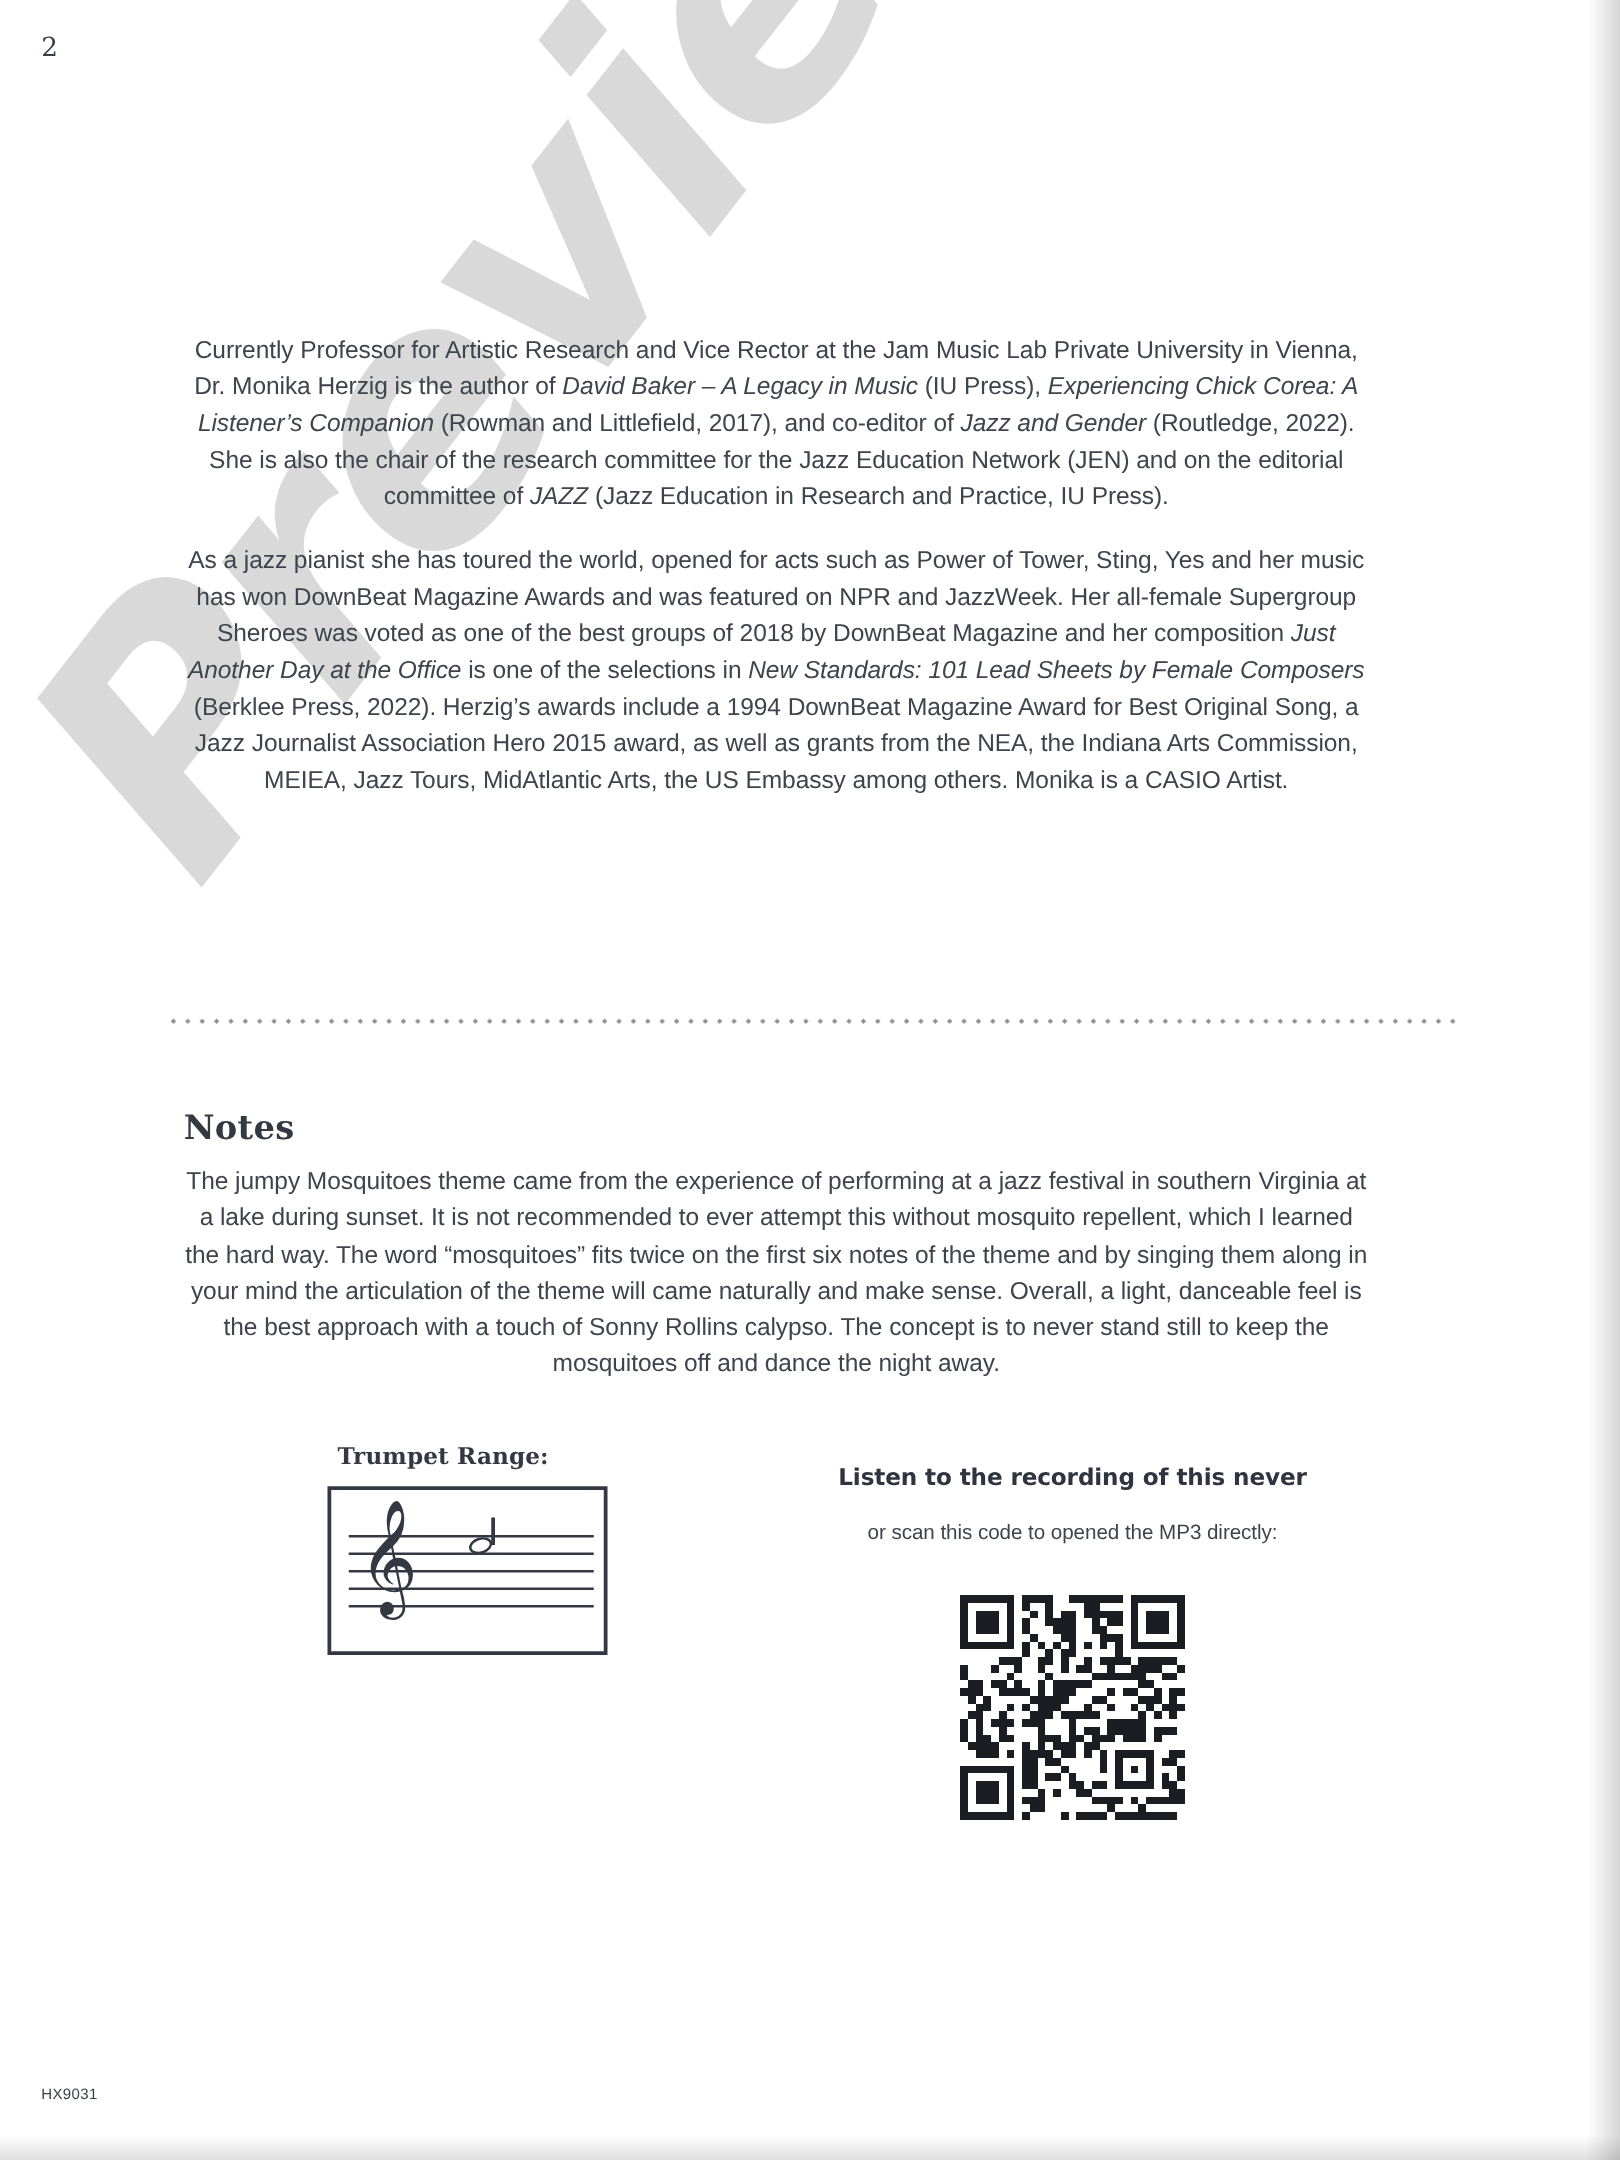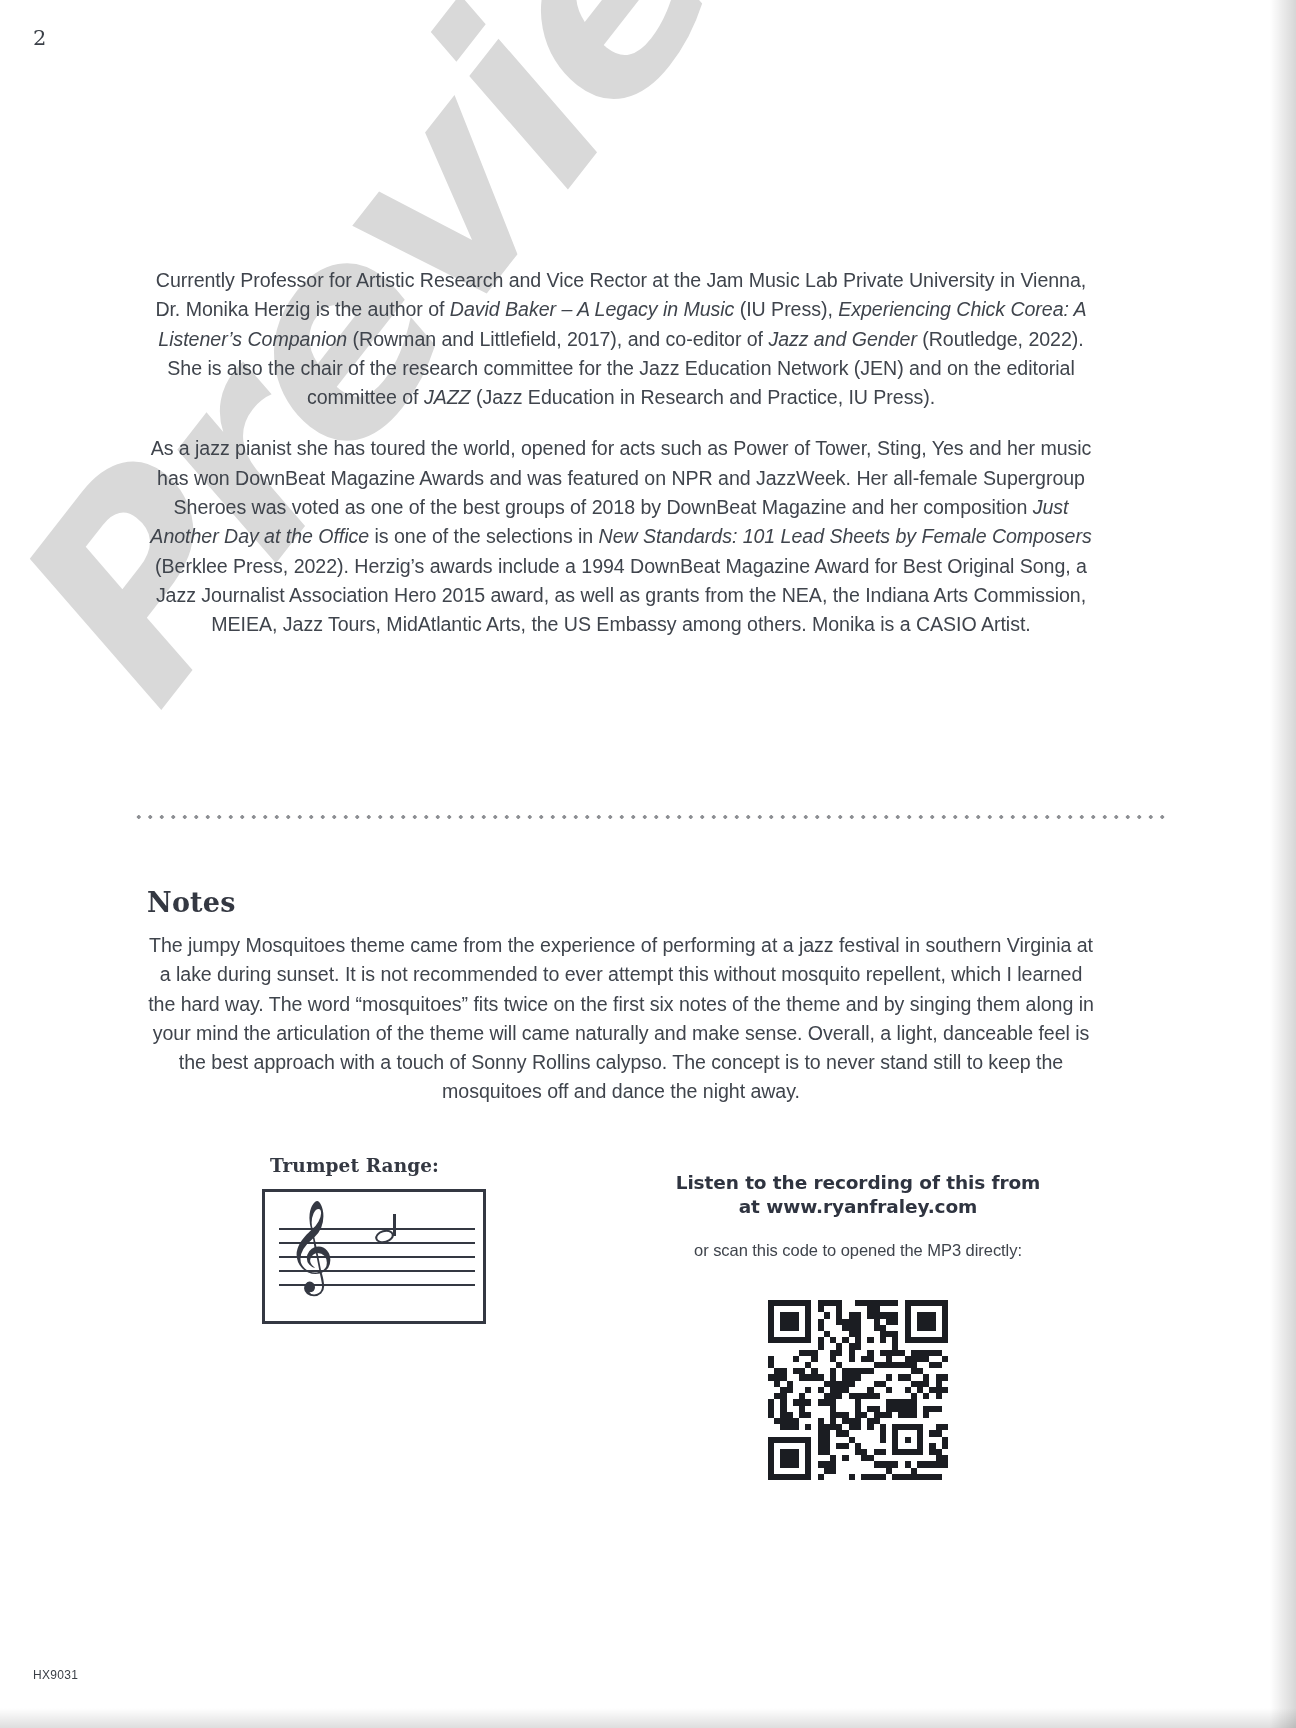--- a/index.html
+++ b/index.html
@@ -267,22 +267,21 @@
         <div class="staff-line sl4"></div>
         <div class="staff-line sl5"></div>
         <div id="clef">𝄞</div>
         <div id="notehead"></div>
         <div id="notestem"></div>
       </div>
     </div>
 
     <div id="recording-block">
       <div id="recording-title">
-        <span>Listen to the recording of this from</span>
-        <span class="line2">at www.ryanfraley.com</span>
+        <span>Listen to the recording of this never</span>
       </div>
       <div id="recording-sub">or scan this code to opened the MP3 directly:</div>
       <div id="qr-wrap">
         <svg width="180" height="180" viewBox="0 0 29 29" shape-rendering="crispEdges" aria-hidden="true">
           <rect width="29" height="29" fill="#ffffff"></rect>
           <g fill="#1b1d22" id="qr-modules">
               <rect x="0" y="0" width="1" height="1"></rect>
               <rect x="1" y="0" width="1" height="1"></rect>
               <rect x="2" y="0" width="1" height="1"></rect>
               <rect x="3" y="0" width="1" height="1"></rect>

